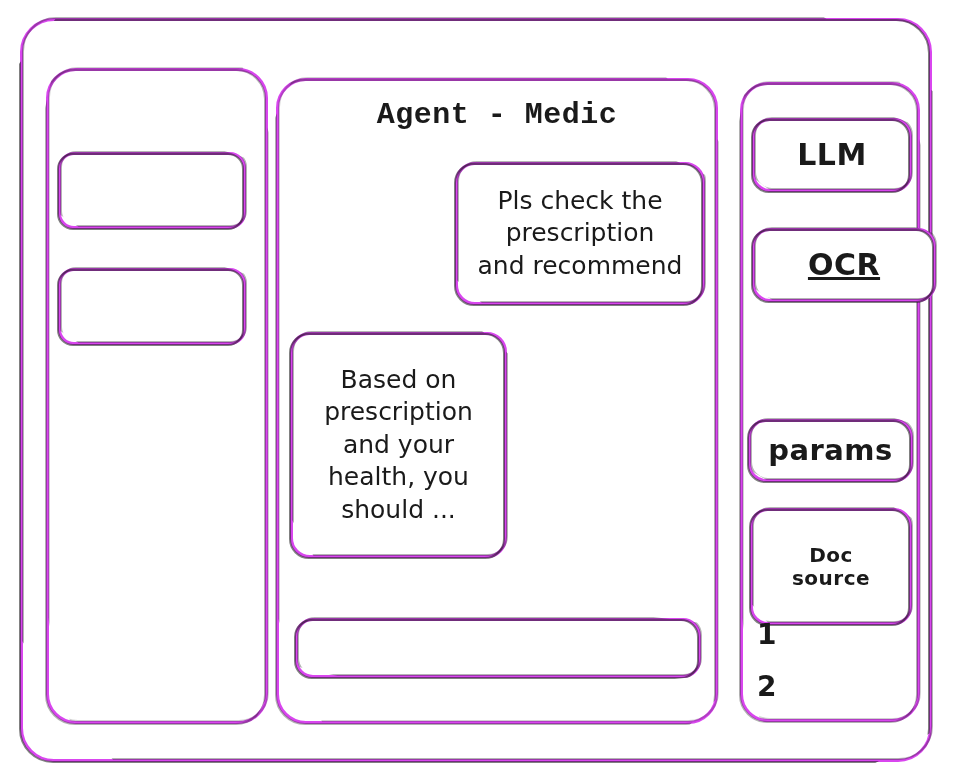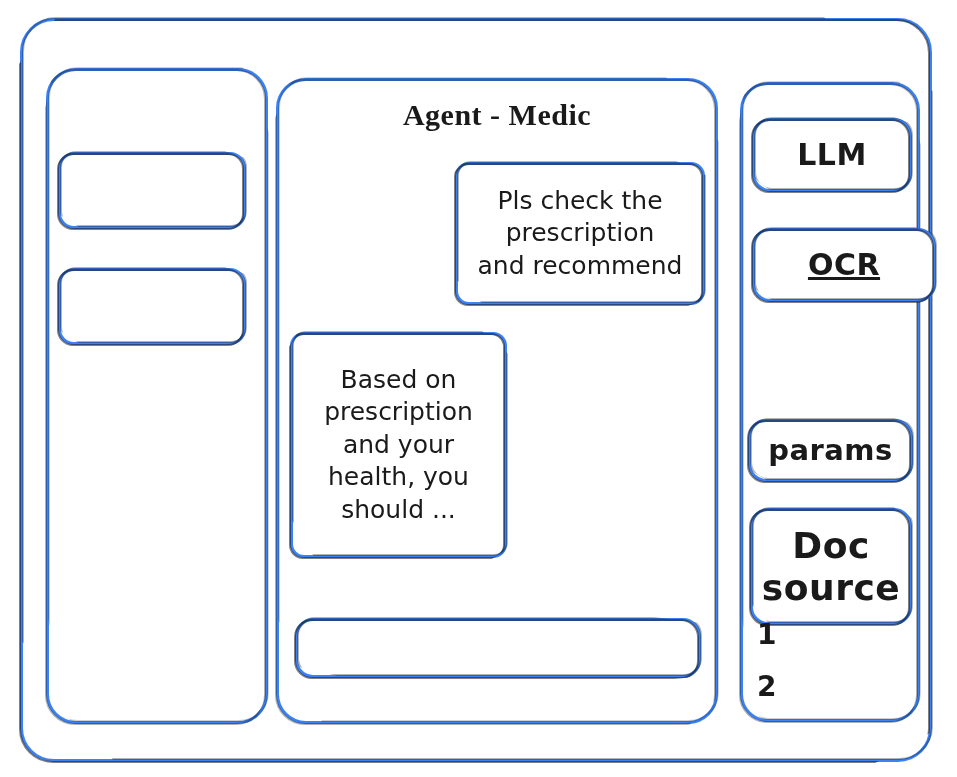--- a/index.html
+++ b/index.html
@@ -14,21 +14,21 @@
     overflow: hidden;
     font-family: "DejaVu Sans", sans-serif;
     color: #1a1a1a;
   }
 
   
   .sketch {
     position: absolute;
     box-sizing: border-box;
     background: #ffffff;
-    border: 3px solid #3b82f6;
+    border: 3px solid #d946ef;
   }
   .sketch::before,
   .sketch::after {
     content: "";
     position: absolute;
     pointer-events: none;
     border: 2px solid #1a1a1a;
     border-radius: inherit;
   }
   .sketch::before {
@@ -68,21 +68,21 @@
   #tools-panel {
     left: 740px; top: 82px;
     width: 180px; height: 640px;
     border-radius: 28px;
     border-width: 3px;
   }
 
   
   .panel-title {
     position: absolute;
-    font-family: Liberation Serif, serif;
+    font-family: Liberation Mono, monospace;
     font-weight: 700;
     letter-spacing: .5px;
     white-space: nowrap;
     color: #1a1a1a;
   }
   #history-title {
     left: 0; right: 0; top: 92px;
     text-align: center;
     font-size: 30px;
   }
@@ -97,21 +97,21 @@
     left: 58px;
     width: 188px; height: 77px;
     border-radius: 16px;
     border-width: 3px;
   }
   #history-item-1 { top: 152px; }
   #history-item-2 { top: 268px; }
 
   
   .bubble {
-    border-radius: 14px;
+    border-radius: 20px;
     border-width: 3px;
     display: flex;
     align-items: center;
     justify-content: center;
     text-align: center;
     font-size: 25px;
     line-height: 1.30;
     font-weight: 400;
     padding: 8px 0;
     white-space: pre-line;
@@ -145,21 +145,21 @@
     font-weight: 700;
     letter-spacing: .5px;
     line-height: 1.15;
     white-space: pre-line;
   }
   #tool-llm    { left: 752px; top: 118px; width: 160px; height: 74px; }
   #tool-ocr    { left: 752px; top: 228px; width: 184px; height: 74px; text-decoration: underline; }
   #tool-params { left: 748px; top: 402px; width: 165px; height: 63px; font-size: 29px; margin-top: 17px; }
   #tool-docsource {
     left: 750px; top: 508px; width: 162px; height: 117px;
-    font-size: 36px;
+    font-size: 20px;
   }
 
   
   .doc-item {
     position: absolute;
     left: 757px;
     font-size: 28px;
     font-weight: 700;
     color: #1a1a1a;
   }

